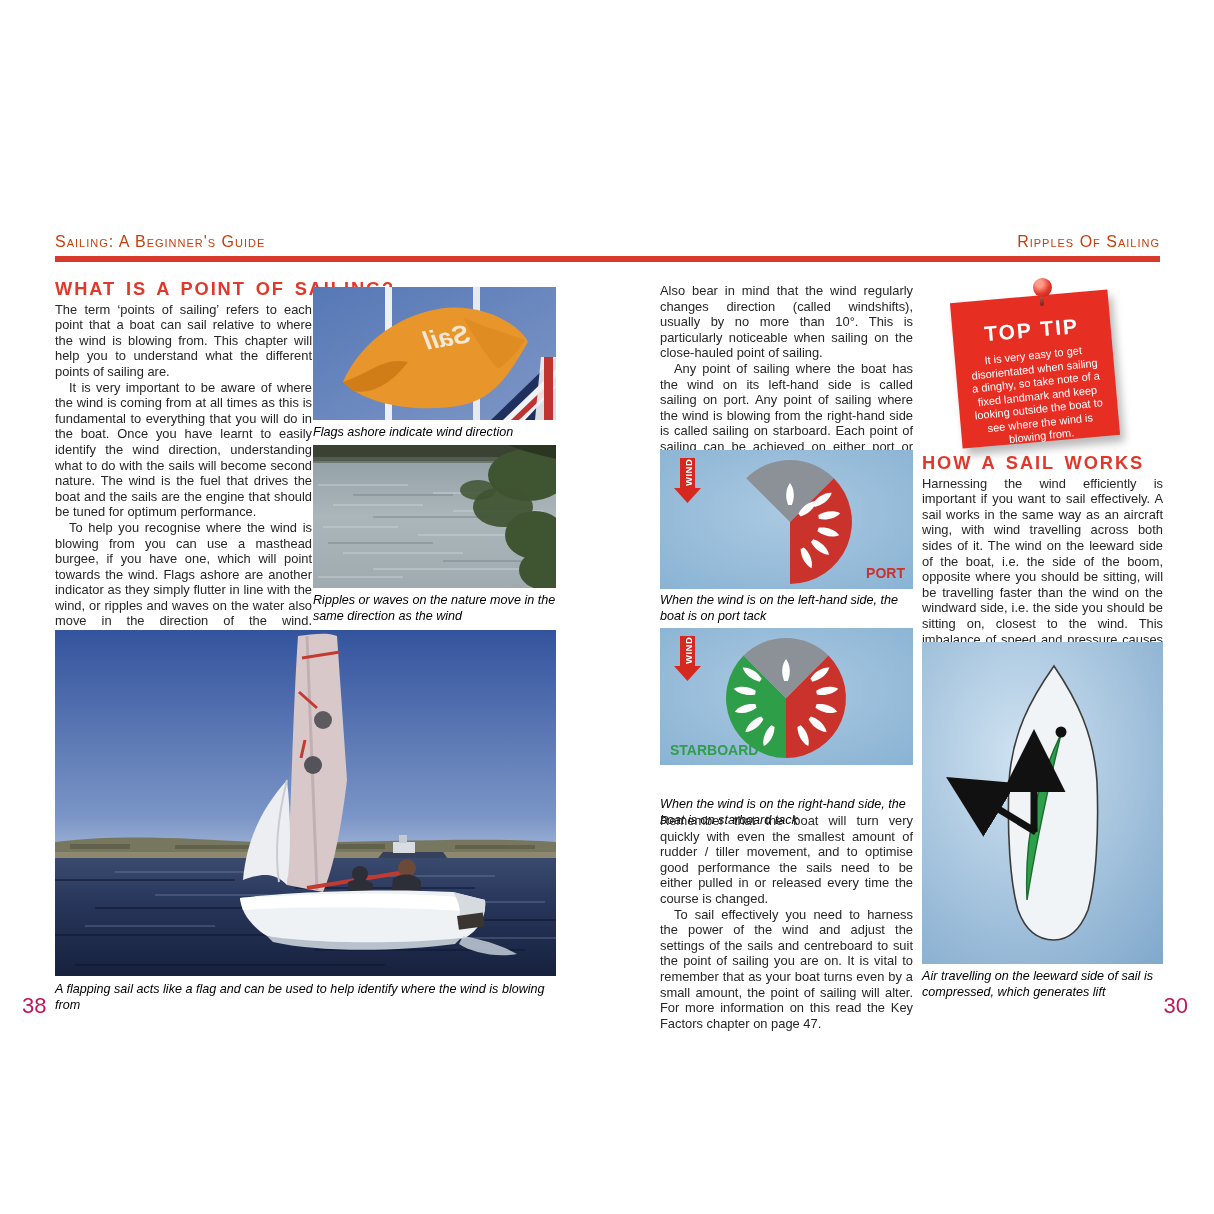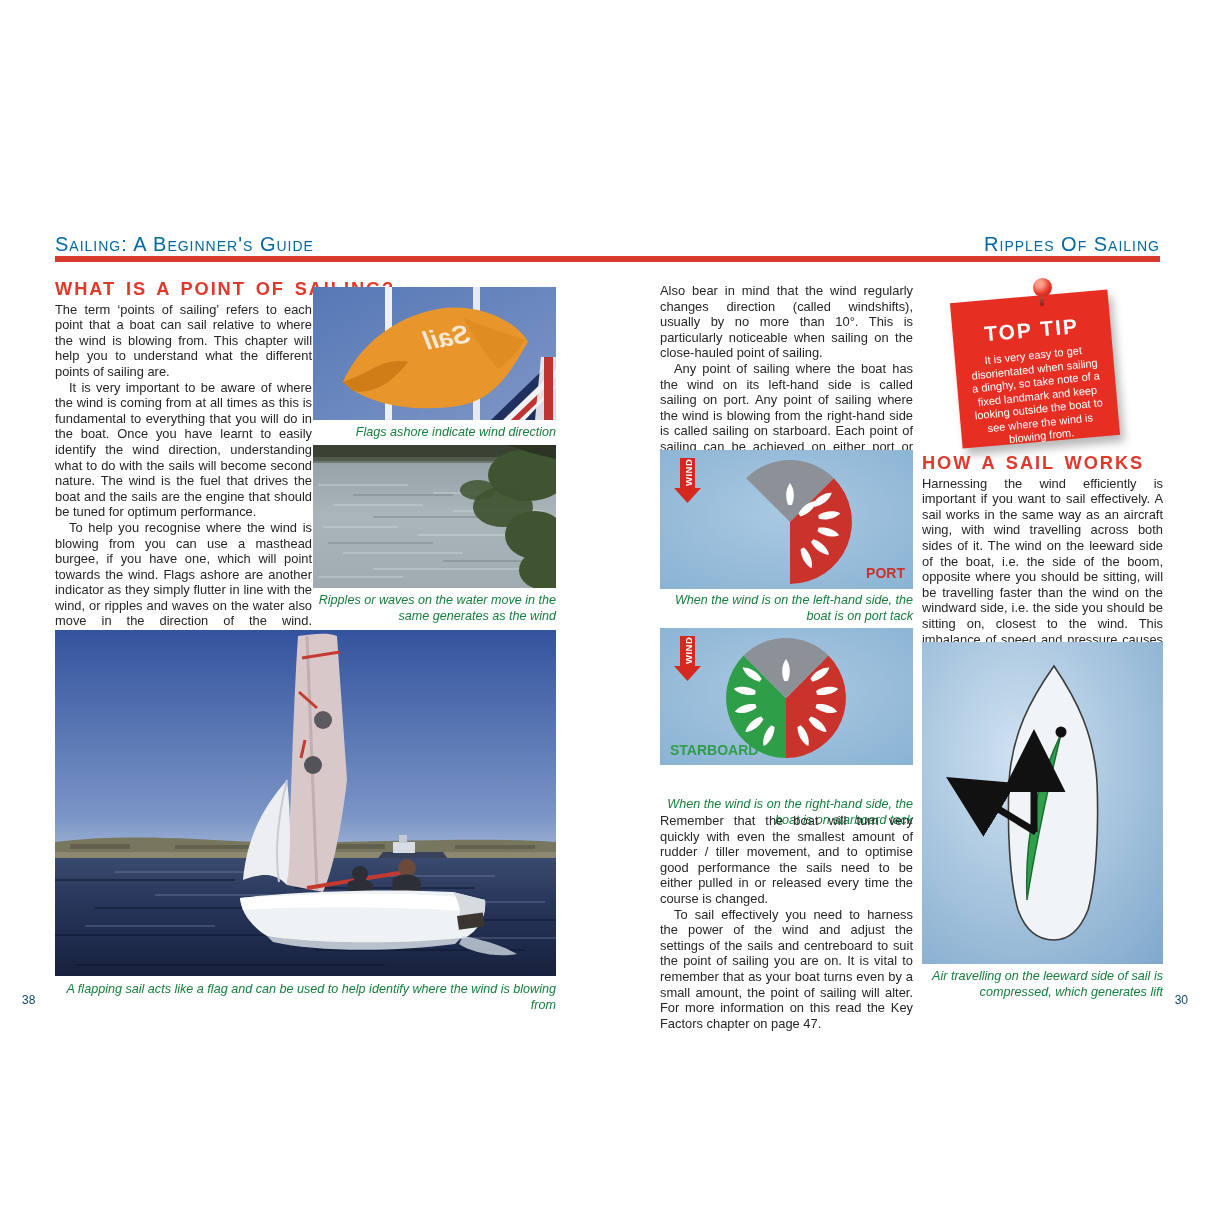--- a/index.html
+++ b/index.html
@@ -1,37 +1,37 @@
 <!DOCTYPE html>
 <html><head>
 <meta charset="utf-8">
 <style>
   * { margin:0; padding:0; box-sizing:border-box; }
   body { background:#fff; font-family:"Liberation Sans", sans-serif; }
   #spread { position:relative; width:1214px; height:1214px; background:#ffffff; overflow:hidden; }
 
   
-  .runhead { position:absolute; top:233px; font-variant:small-caps; font-size:20px;
-             letter-spacing:1px; color:#0369a1; }
+  .runhead { position:absolute; top:233px; font-variant:small-caps; font-size:16px;
+             letter-spacing:1px; color:#c2410c; }
   .runhead.left { left:55px; }
   .runhead.right { right:54px; text-align:right; }
   .red-rule { position:absolute; left:55px; top:256px; width:1105px; height:6px; background:#d7392a; }
 
   
   .col { position:absolute; font-size:12.9px; line-height:15.6px; color:#262626;
          text-align:justify; }
   .col p.indent { text-indent:14px; }
   h1.sec { font-size:19px; font-weight:bold; color:#e0382a; letter-spacing:2px;
            word-spacing:3px; margin-bottom:5px; transform:scaleX(.96); transform-origin:left; white-space:nowrap; }
 
-  .caption { position:absolute; font-style:italic; font-size:12.6px; line-height:16px; color:#15803d; text-align:right; }
+  .caption { position:absolute; font-style:italic; font-size:12.6px; line-height:16px; color:#000000; text-align:left; }
 
   .fig { position:absolute; display:block; }
 
-  .pagenum { position:absolute; top:993px; font-size:12px; color:#0c4a6e; }
+  .pagenum { position:absolute; top:993px; font-size:22px; color:#be185d; }
   .pagenum.left { left:22px; }
   .pagenum.right { right:26px; }
 
   
   .tipwrap { position:absolute; left:938px; top:286px; width:208px; height:160px; }
   .tipnote { position:absolute; left:18px; top:10px; width:158px; height:146px;
              background:#e72e23; transform:rotate(-5deg);
              box-shadow:4px 7px 9px rgba(0,0,0,.28); text-align:center; color:#fff; }
   .tipnote h2 { font-size:21px; letter-spacing:2px; margin-top:22px; font-weight:bold; }
   .tipnote .tipbody { font-size:11px; line-height:13.5px; padding:7px 13px 0 13px; transform:rotate(-1deg); }
@@ -103,21 +103,21 @@
     </g>
     <g fill="#3f5431">
       <ellipse cx="215" cy="30" rx="40" ry="26"></ellipse>
       <ellipse cx="190" cy="62" rx="30" ry="20" opacity=".92"></ellipse>
       <ellipse cx="222" cy="90" rx="30" ry="24"></ellipse>
       <ellipse cx="165" cy="45" rx="18" ry="10" opacity=".85"></ellipse>
       <ellipse cx="232" cy="125" rx="26" ry="20"></ellipse>
       <path d="M243,0 H195 C215,8 228,10 243,14 Z" fill="#2c3522"></path>
     </g>
   </svg>
-  <div class="caption" style="left:313px; top:592px; width:243px;">Ripples or waves on the water move in the same generates as the wind</div>
+  <div class="caption" style="left:313px; top:592px; width:243px;">Ripples or waves on the nature move in the same direction as the wind</div>
 
   <svg class="fig" style="left:55px; top:630px;" width="501" height="346" viewBox="0 0 501 346">
     <defs>
       <linearGradient id="skyB" x1="0" y1="0" x2="0" y2="1">
         <stop offset="0" stop-color="#33539d"></stop>
           <stop offset=".85" stop-color="#7a95c6"></stop>
           <stop offset="1" stop-color="#9db1d4"></stop>
       </linearGradient>
       <linearGradient id="seaB" x1="0" y1="0" x2="0" y2="1">
         <stop offset="0" stop-color="#3a4a6e"></stop>

